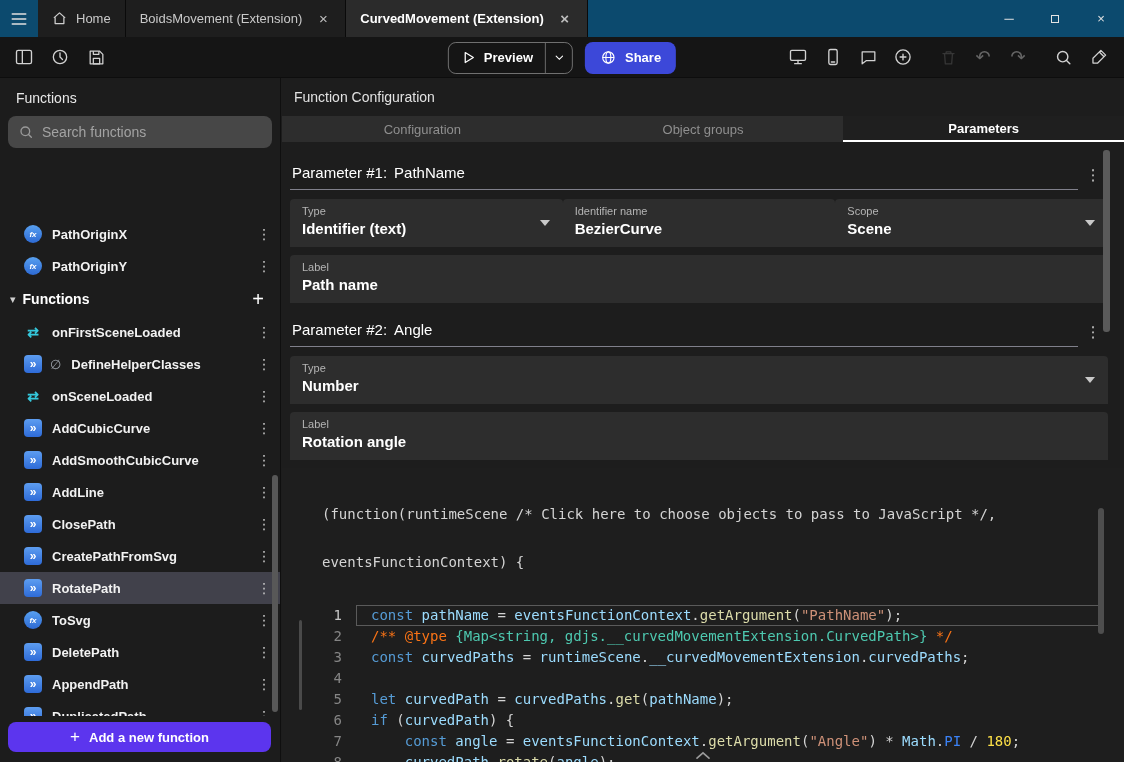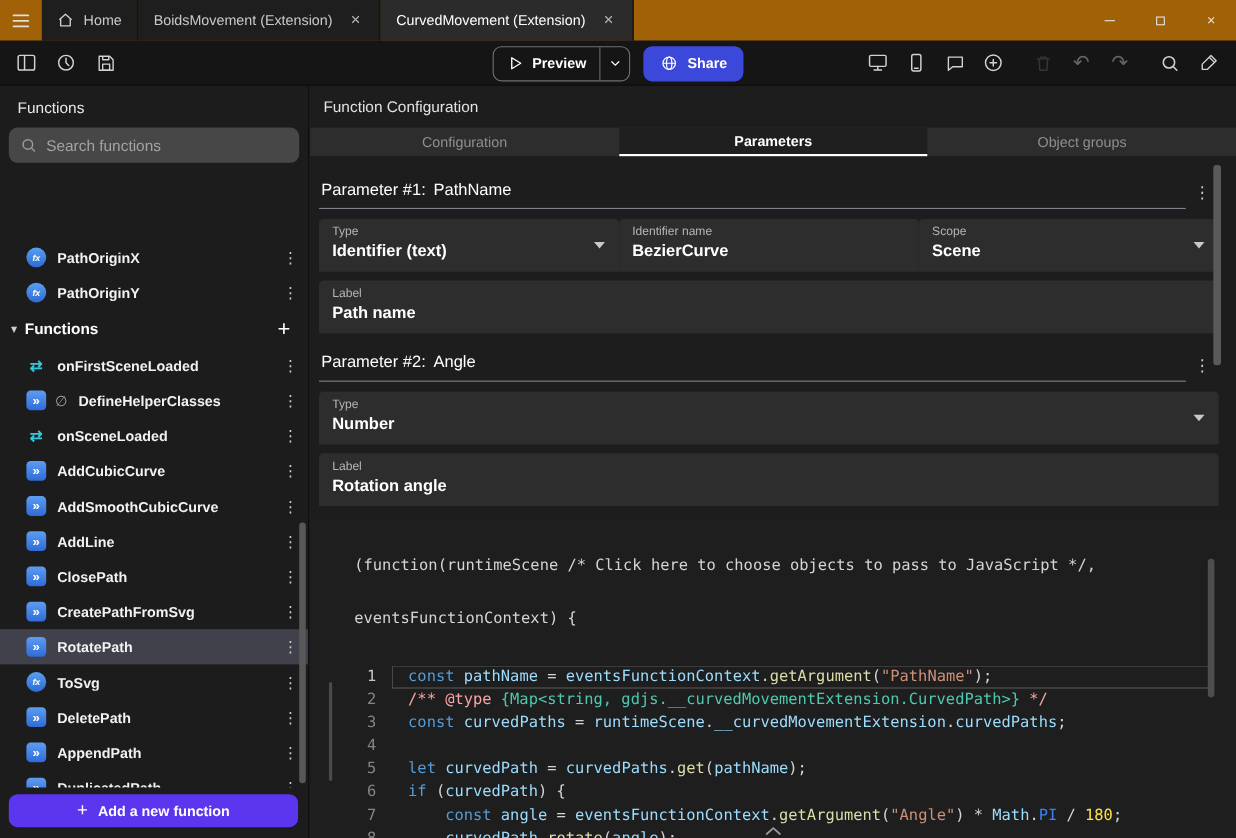--- a/index.html
+++ b/index.html
@@ -1,24 +1,24 @@
 <!DOCTYPE html>
 <html><head>
 <meta charset="utf-8">
 <style>
   * { margin:0; padding:0; box-sizing:border-box; }
   html,body { background:#000; }
   body { font-family:"Liberation Sans", sans-serif; }
   .app { position:relative; width:1124px; height:762px; background:#1d1d1d; overflow:hidden; color:#ddd; }
 
   
-  .titlebar { position:absolute; left:0; top:0; width:1124px; height:37px; background:#a16207; display:flex; align-items:stretch; }
+  .titlebar { position:absolute; left:0; top:0; width:1124px; height:37px; background:#0c4a6e; display:flex; align-items:stretch; }
   .hamburger { width:38px; display:flex; align-items:center; justify-content:center; cursor:pointer; }
   .ttab { display:flex; align-items:center; gap:9px; padding:0 14px; background:#1e1e1e; border-right:1px solid #0a0a0a; color:#c9c9c9; font-size:13px; cursor:pointer; white-space:nowrap; }
-  .ttab.active { background:#2b2b2b; color:#fff; font-weight:400; }
+  .ttab.active { background:#2b2b2b; color:#fff; font-weight:700; }
   .tclose { color:#bdbdbd; font-size:15px; margin-left:4px; width:16px; text-align:center; }
   .win-controls { margin-left:auto; display:flex; align-items:stretch; }
   .win-btn { width:46px; display:flex; align-items:center; justify-content:center; color:#e3e3e3; font-size:13px; cursor:pointer; }
 
   
   .toolbar { position:absolute; left:0; top:37px; width:1124px; height:41px; background:#151515; border-bottom:1px solid #0d0d0d; display:flex; align-items:center; }
   .tb-left { display:flex; align-items:center; gap:8px; padding-left:10px; }
   .tb-btn { width:28px; height:28px; display:flex; align-items:center; justify-content:center; cursor:pointer; border-radius:4px; }
   .tb-center { position:absolute; left:50%; top:0; height:41px; transform:translateX(-50%); display:flex; align-items:center; gap:12px; }
   .preview-btn { height:32px; display:flex; align-items:center; border:1px solid #707070; border-radius:8px; color:#fff; cursor:pointer; }
@@ -77,21 +77,21 @@
   .editor-pane { position:absolute; left:282px; top:468px; width:842px; height:294px; background:#1e1e1e; font-family:"DejaVu Sans Mono", monospace; }
   .code-header, .code-footer { font-size:14px; line-height:16px; color:#d4d4d4; white-space:pre; padding-left:40px; }
   .code-header { padding-top:6px; }
   .code-lines { margin-top:3px; }
   .code-line { display:flex; height:21px; line-height:21px; font-size:14px; white-space:pre; }
   .gutter { flex:none; width:74px; text-align:right; padding-right:14px; color:#858585; }
   .code-line.current .gutter { color:#c6c6c6; }
   .code-content { flex:1; padding-left:15px; }
   .code-line.current .code-content { box-shadow:inset 0 0 0 1px #5a5a5a; margin-right:24px; }
   .tok-kw{color:#569cd6}.tok-vr{color:#9cdcfe}.tok-fn{color:#dcdcaa}.tok-st{color:#ce9178}
-  .tok-cm{color:#fca5a5}.tok-ty{color:#4ec9b0}.tok-nm{color:#fde047}.tok-pl{color:#d4d4d4}.tok-cp{color:#3b82f6}
+  .tok-cm{color:#f97316}.tok-ty{color:#4ec9b0}.tok-nm{color:#fde047}.tok-pl{color:#d4d4d4}.tok-cp{color:#3b82f6}
   .ed-scroll { position:absolute; right:20px; top:40px; width:6px; height:126px; background:#4e4e4e; border-radius:3px; }
   .resize-handle { position:absolute; left:17px; top:152px; width:3px; height:90px; background:#4a4a4a; border-radius:2px; cursor:ns-resize; }
   .collapse-btn { position:absolute; left:50%; bottom:2px; transform:translateX(-50%); color:#9a9a9a; cursor:pointer; }
 
   svg { display:block; }
 </style>
 </head>
 <body>
 
 <div class="app">
@@ -329,22 +329,22 @@
       <span>Add a new function</span>
     </button>
     <div class="sb-scroll"></div>
   </div>
 
   <div class="main">
     <div class="main-title">Function Configuration</div>
 
     <div class="tabstrip">
       <div class="tab">Configuration</div>
+      <div class="tab">Object groups</div>
       <div class="tab active">Parameters</div>
-      <div class="tab">Object groups</div>
     </div>
 
     <div class="params">
 
       <div class="param-head" style="margin-top:6px;">
         <div class="param-line">
           <span class="param-prefix">Parameter #1:</span>
           <span class="param-name">PathName</span>
         </div>
         <div class="param-dots">⋮</div>

